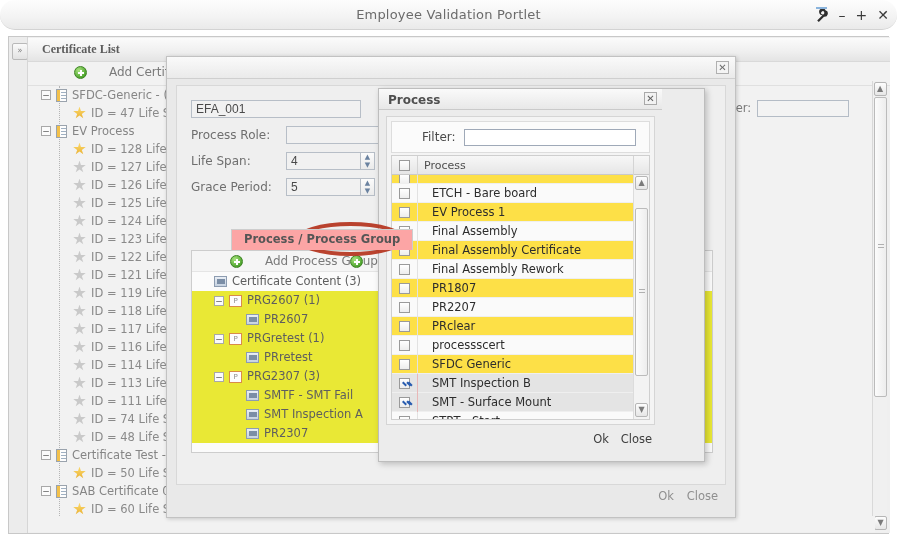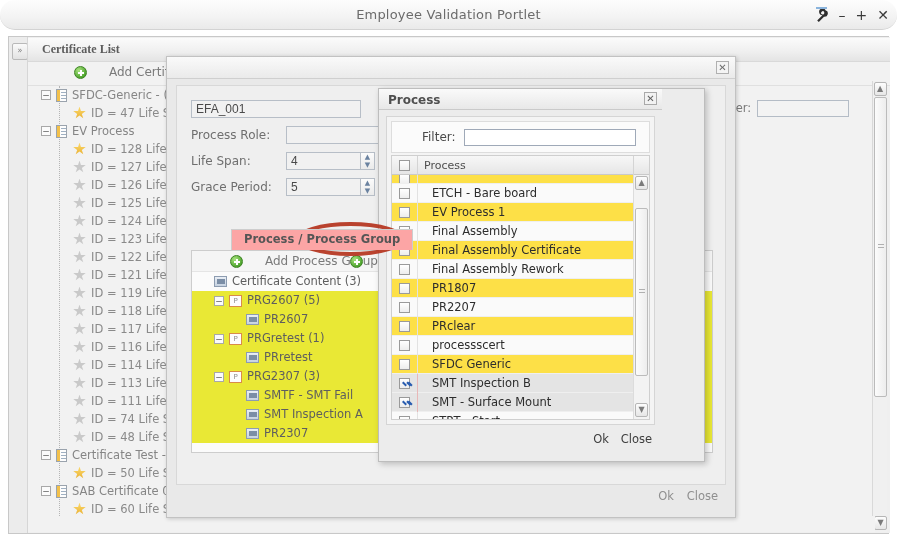--- a/index.html
+++ b/index.html
@@ -600,21 +600,21 @@
             <div class="ct-row">
               <span style="width: 6px; flex: 0 0 auto;"></span>
               <span style="width: 16px; flex: 0 0 auto;"></span>
               <span class="folder-icon"></span>
               <span>Certificate Content (3)</span>
             </div>
             <div class="ct-row hl">
               <span style="width: 22px; flex: 0 0 auto;"></span>
               <span class="expander">−</span>
               <span class="pg-icon">P</span>
-              <span>PRG2607 (5)</span>
+              <span>PRG2607 (1)</span>
             </div>
             <div class="ct-row hl">
               <span style="width: 38px; flex: 0 0 auto;"></span>
               <span style="width: 16px; flex: 0 0 auto;"></span>
               <span class="folder-icon"></span>
               <span>PR2607</span>
             </div>
             <div class="ct-row hl">
               <span style="width: 22px; flex: 0 0 auto;"></span>
               <span class="expander">−</span>

